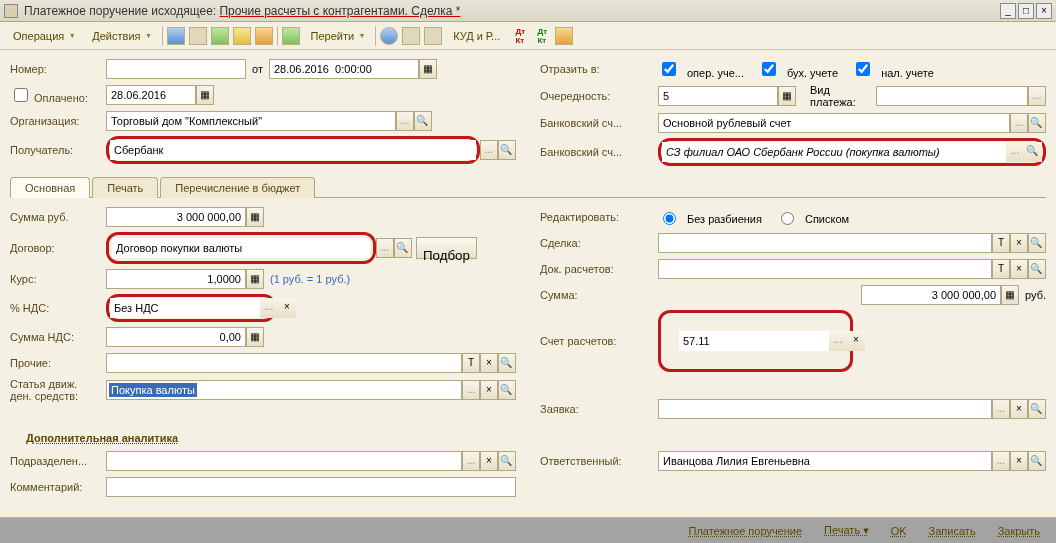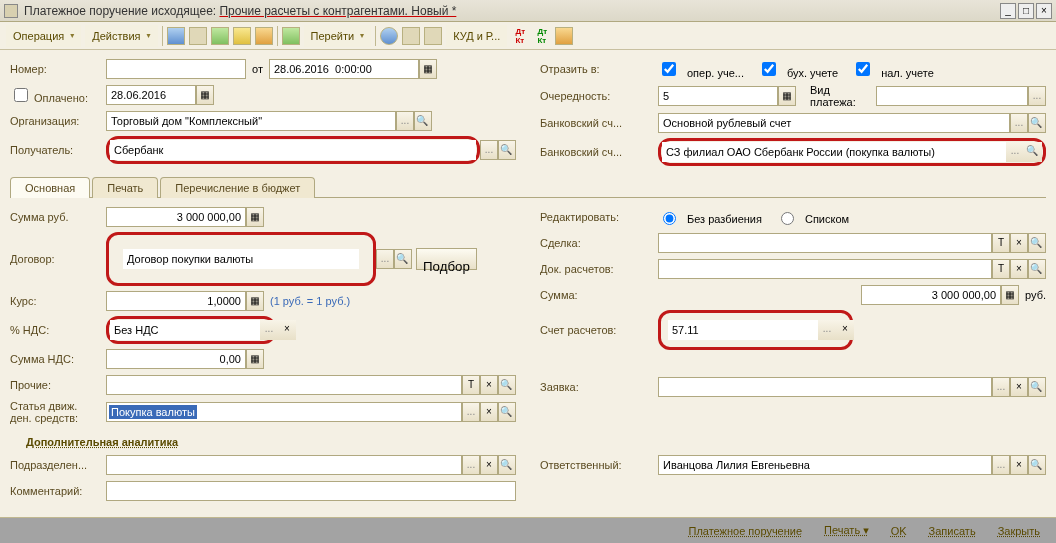--- a/index.html
+++ b/index.html
@@ -49,21 +49,21 @@
   .calc { font-size:10px; }
 </style>
 </head>
 <body>
 
 <div class="window">
 
   <div class="titlebar">
     <span class="icon"></span>
     <span class="title">
-      <span>Платежное поручение исходящее: </span><span class="ul">Прочие расчеты с контрагентами. Новый *</span>
+      <span>Платежное поручение исходящее: </span><span class="ul">Прочие расчеты с контрагентами. Сделка *</span>
     </span>
     <div class="winbtns">
       <div class="winbtn">_</div>
       <div class="winbtn">□</div>
       <div class="winbtn">×</div>
     </div>
   </div>
 
   <div class="toolbar">
     <span class="tbtn drop">Операция</span>
@@ -148,21 +148,21 @@
         </div>
         <div class="row">
           <span class="lbl2">Банковский сч...</span>
           <input type="text" style="flex: 1 1 0%;" value="Основной рублевый счет">
           <span class="minibtn sel">...</span>
           <span class="minibtn">🔍</span>
         </div>
         <div class="row">
           <span class="lbl2">Банковский сч...</span>
           <div class="inpgroup hl" style="flex:1; padding:1px;">
-            <input type="text" style="flex: 1 1 0%; border: none;" value="СЗ филиал ОАО Сбербанк России (покупка валюты)">
+            <input type="text" style="flex: 1 1 0%; border: none; font-style: italic;" value="СЗ филиал ОАО Сбербанк России (покупка валюты)">
             <span class="minibtn sel" style="border:none">...</span>
             <span class="minibtn" style="border:none">🔍</span>
           </div>
         </div>
       </div>
     </div>
 
     <div class="tabs">
       <div class="tab active">Основная</div>
       <div class="tab">Печать</div>
@@ -171,21 +171,21 @@
 
     <div class="cols">
       <div class="col">
         <div class="row">
           <span class="lbl">Сумма руб.</span>
           <input type="text" class="num" style="width: 140px;" value="3 000 000,00">
           <span class="minibtn calc">▦</span>
         </div>
         <div class="row">
           <span class="lbl">Договор:</span>
-          <div class="inpgroup hl" style="width:270px; padding:14px;">
+          <div class="inpgroup hl" style="width:270px; padding:3px;">
             <input type="text" style="flex: 1 1 0%; border: none;" value="Договор покупки валюты">
           </div>
           <span class="minibtn sel">...</span>
           <span class="minibtn">🔍</span>
           <button class="podbor">Подбор</button>
         </div>
         <div class="row">
           <span class="lbl">Курс:</span>
           <input type="text" class="num" style="width: 140px;" value="1,0000">
           <span class="minibtn calc">▦</span>
@@ -252,21 +252,21 @@
         </div>
         <div class="row">
           <span class="lbl2">Сумма:</span>
           <div style="flex:1"></div>
           <input type="text" class="num" style="width: 140px;" value="3 000 000,00">
           <span class="minibtn calc">▦</span>
           <span style="margin-left:6px">руб.</span>
         </div>
         <div class="row">
           <span class="lbl2">Счет расчетов:</span>
-          <div class="inpgroup hl" style="width:195px; padding:7px;">
+          <div class="inpgroup hl" style="width:195px; padding:18px;">
             <input type="text" style="flex: 1 1 0%; border: none;" value="57.11">
             <span class="minibtn sel" style="border:none">...</span>
             <span class="minibtn" style="border:none">×</span>
           </div>
         </div>
         <div class="row" style="margin-top:26px">
           <span class="lbl2">Заявка:</span>
           <input type="text" style="flex: 1 1 0%;">
           <span class="minibtn sel">...</span>
           <span class="minibtn">×</span>

